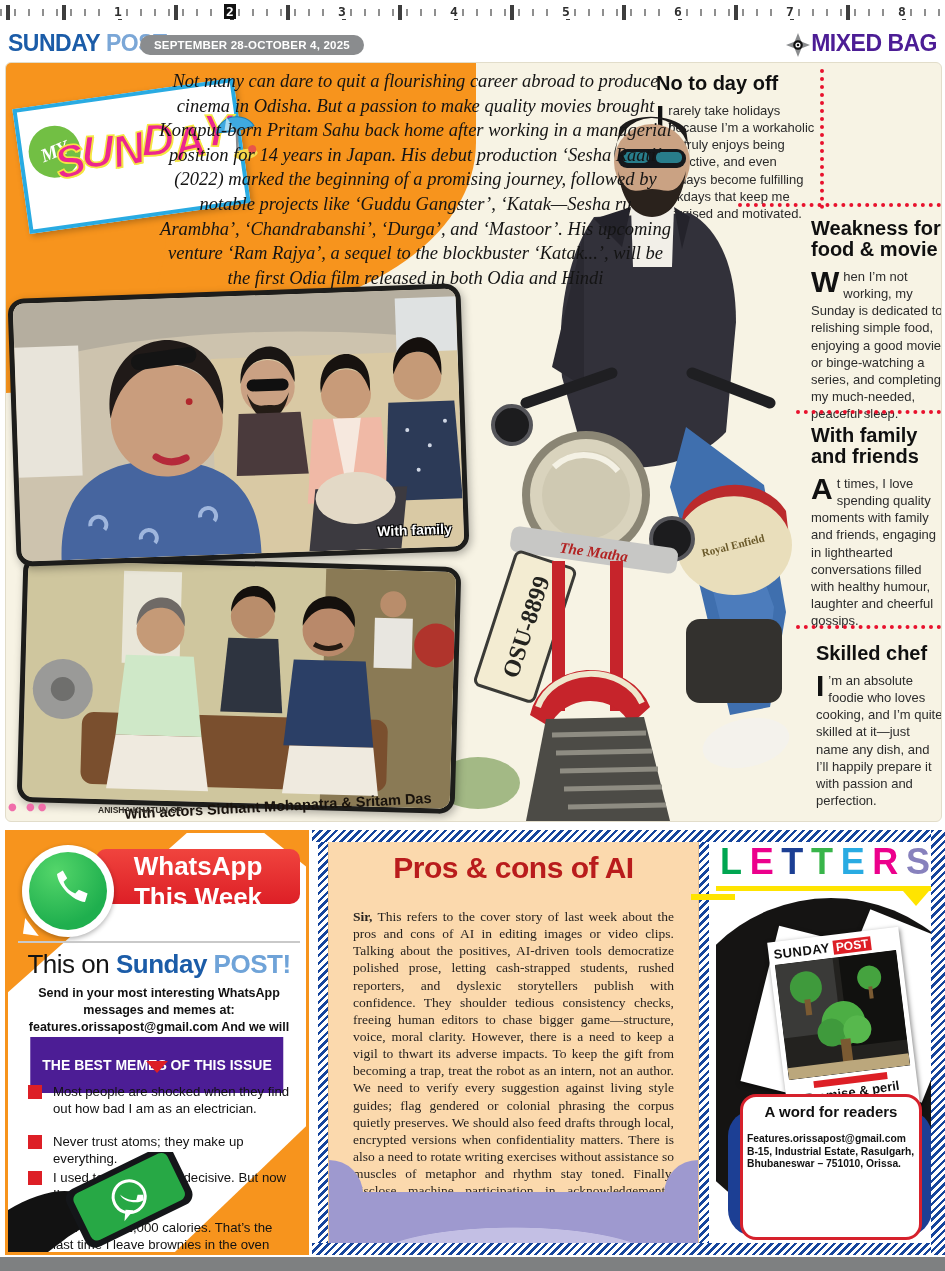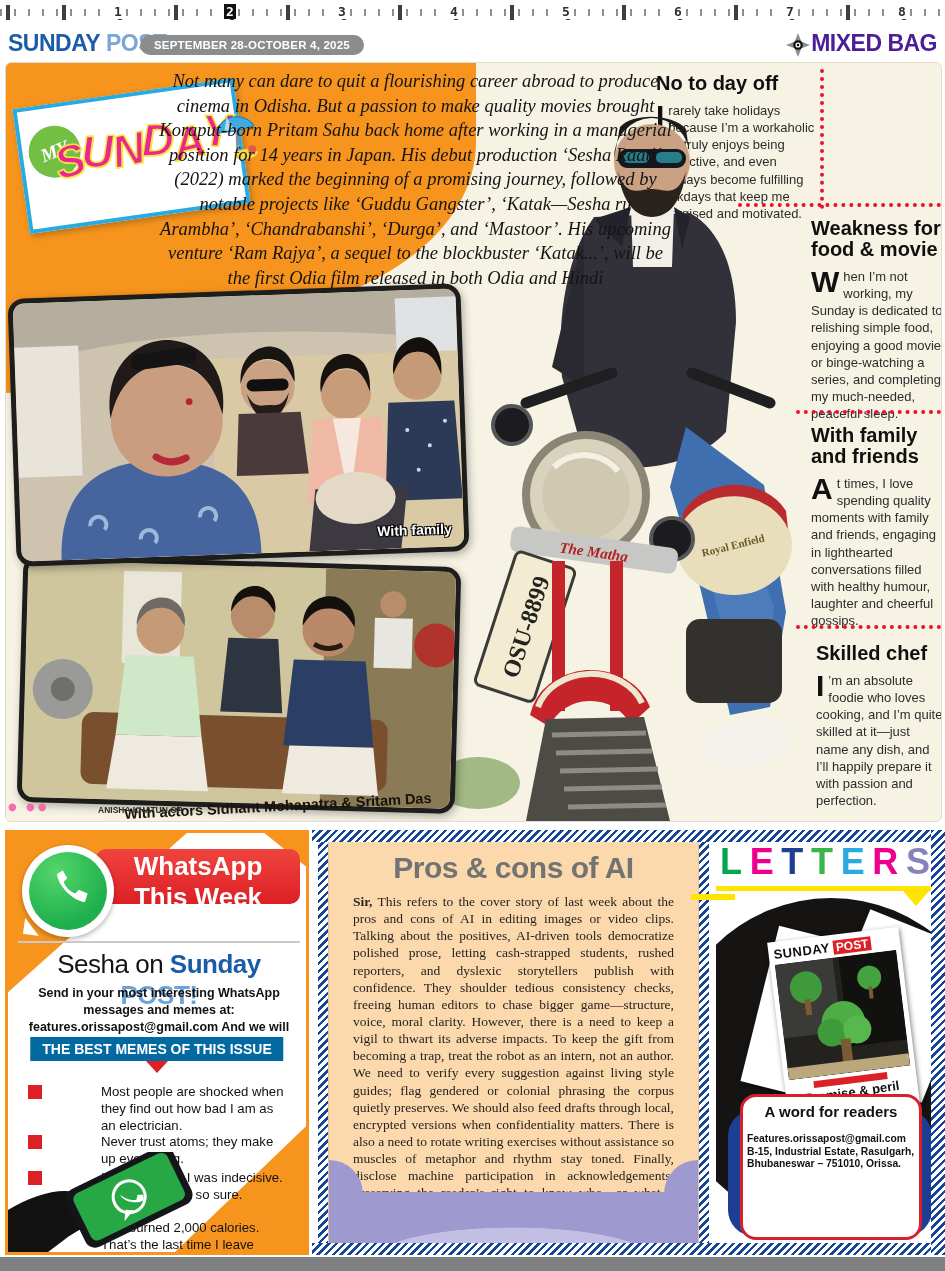--- a/index.html
+++ b/index.html
@@ -93,35 +93,35 @@
     background:radial-gradient(circle at 35% 25%,#54d66a,#1faf4e 70%);}
   .wa-banner{position:absolute;left:88px;top:16px;width:204px;height:55px;border-radius:10px;
     background:linear-gradient(180deg,#f0443e,#dd1f26);color:#fff;text-align:center;
     font:bold 26px/1.2 "Liberation Sans",sans-serif;padding-top:2px;box-sizing:border-box;}
   .wa-only{position:absolute;left:10px;top:108px;width:282px;text-align:center;border-top:2px solid #c9c9c9;
     padding-top:6px;font:26px "Liberation Sans",sans-serif;color:#141414;letter-spacing:-.5px;}
   .wa-only .b1{font-weight:bold;color:#1b5ca8;} .wa-only .b2{font-weight:bold;color:#6fa3d8;}
   .wa-send{position:absolute;left:18px;top:152px;width:266px;text-align:center;
     font:bold 12.5px/1.35 "Liberation Sans",sans-serif;color:#111;}
   .wa-memes-banner{position:absolute;left:50%;top:204px;transform:translateX(-50%);
-    background:#0369a1;color:#fff;font:bold 14px "Liberation Sans",sans-serif;
-    padding:4px 12px;white-space:nowrap;}
+    background:#4c1d95;color:#fff;font:bold 14px "Liberation Sans",sans-serif;
+    padding:20px 12px;white-space:nowrap;}
   .wa-tri{position:absolute;left:50%;top:228px;transform:translateX(-50%);width:0;height:0;
     border-left:11px solid transparent;border-right:11px solid transparent;border-top:12px solid #dd1f26;}
   .meme{position:absolute;left:20px;width:262px;display:flex;gap:11px;}
   .meme .sq{flex:0 0 14px;width:14px;height:14px;background:#dd1f26;margin-top:2px;}
-  .meme .tx{font:13.2px/1.3 "Liberation Sans",sans-serif;color:#111;margin-left:48px;}
+  .meme .tx{font:13.2px/1.3 "Liberation Sans",sans-serif;color:#111;}
   .hand-svg{position:absolute;left:0;bottom:0;width:210px;height:100px;}
 
   .letterbox{position:absolute;left:318px;top:830px;width:391px;height:425px;box-sizing:border-box;
     background:repeating-linear-gradient(135deg,#16459c 0 2.5px,#fff 2.5px 5.5px);padding:10px;}
   .letter-inner{position:relative;width:100%;height:100%;background:#fbd9ad;overflow:hidden;
     border:1px solid #e8c290;box-sizing:border-box;padding:8px 24px 0 24px;}
-  .letter-title{text-align:center;font:bold 30px "Liberation Sans",sans-serif;color:#737373;
-    letter-spacing:-.5px;margin:2px 0 8px 0;}
+  .letter-title{text-align:center;font:bold 30px "Liberation Sans",sans-serif;color:#b91c1c;
+    letter-spacing:-.5px;margin:2px 0 23px 0;}
   .yellow-dash{position:absolute;right:-26px;top:64px;width:44px;height:6px;background:#ffe400;z-index:6;}
   .letter-body{font:13.5px/1.27 "Liberation Serif",serif;color:#272320;text-align:justify;}
   .letter-body .sal{font-weight:bold;}
   .letter-sig{text-align:right;margin:6px 10px 0 0;font:13.5px "Liberation Sans",sans-serif;color:#111;}
   .letter-sig .nm{font-weight:bold;}
   .lav-band{position:absolute;left:0;right:0;bottom:0;height:52px;
     background:radial-gradient(ellipse 70% 120% at 50% 135%,#c3bfe4 0 55%,#9e99cf 56%);}
   .lav-corner{position:absolute;bottom:50px;width:34px;height:34px;background:#9e99cf;}
   .lav-corner.l{left:0;border-radius:0 100% 0 0;}
   .lav-corner.r{right:0;border-radius:100% 0 0 0;}
@@ -369,21 +369,21 @@
       <div>This Week</div>
     </div>
     <div class="wa-logo">
       <div class="tail"></div>
       <div class="inner"></div>
       <svg viewBox="0 0 24 24" style="position:absolute;left:22px;top:22px;width:48px;height:48px">
         <path d="M6.5,3.5 C7,9.5 14.5,17 20.5,17.5 L21.8,13.2 L17.4,11.4 L15.6,13.2 C12.8,12.2 10.8,10.2 9.8,7.4 L11.6,5.6 L9.4,1.8 Z" fill="#fff"></path>
       </svg>
     </div>
     <div class="wa-only">
-      <span>Sesha on</span>
+      <span>This on</span>
       <span class="b1">Sunday</span>
       <span class="b2">POST!</span>
     </div>
     <div class="wa-send">Send in your most interesting WhatsApp messages and memes at: features.orissapost@gmail.com And we will publish the best ones</div>
     <div class="wa-memes-banner">THE BEST MEMES OF THIS ISSUE</div>
     <div class="wa-tri"></div>
     <div class="meme" style="top:250px">
       <div class="sq"></div>
       <div class="tx">Most people are shocked when they find out how bad I am as an electrician.</div>
     </div>

